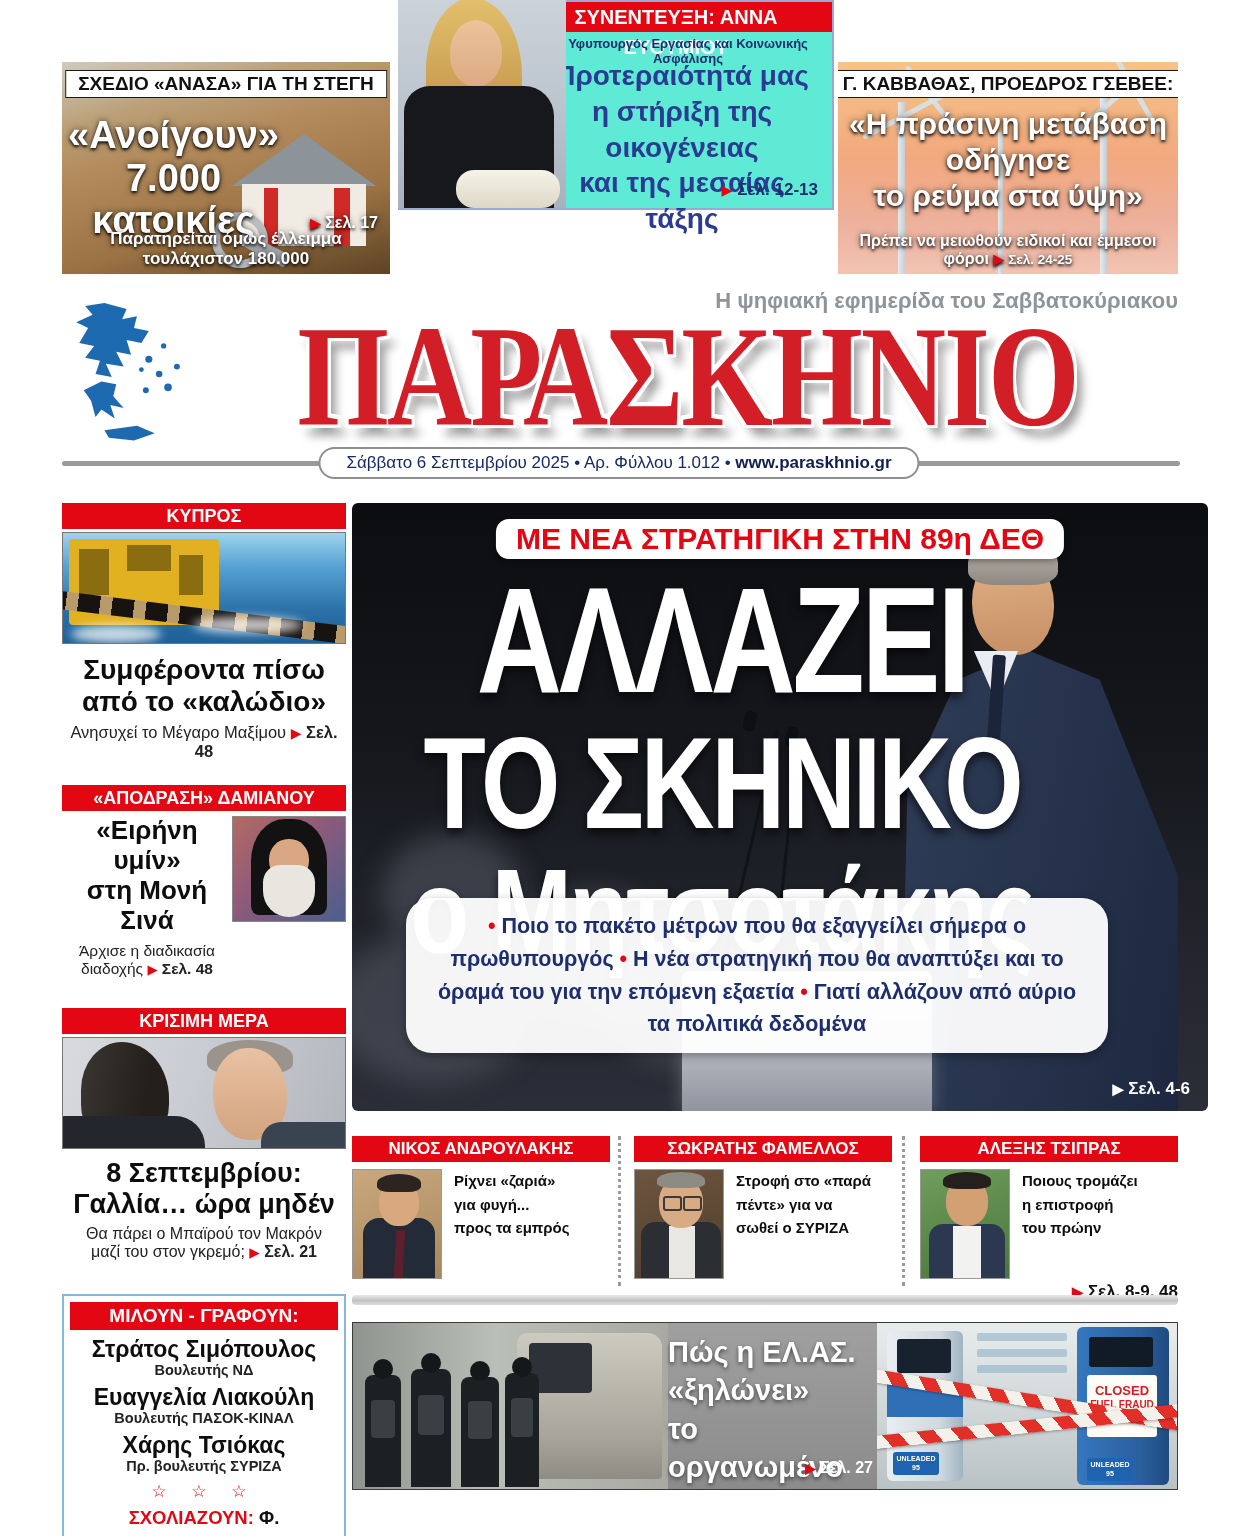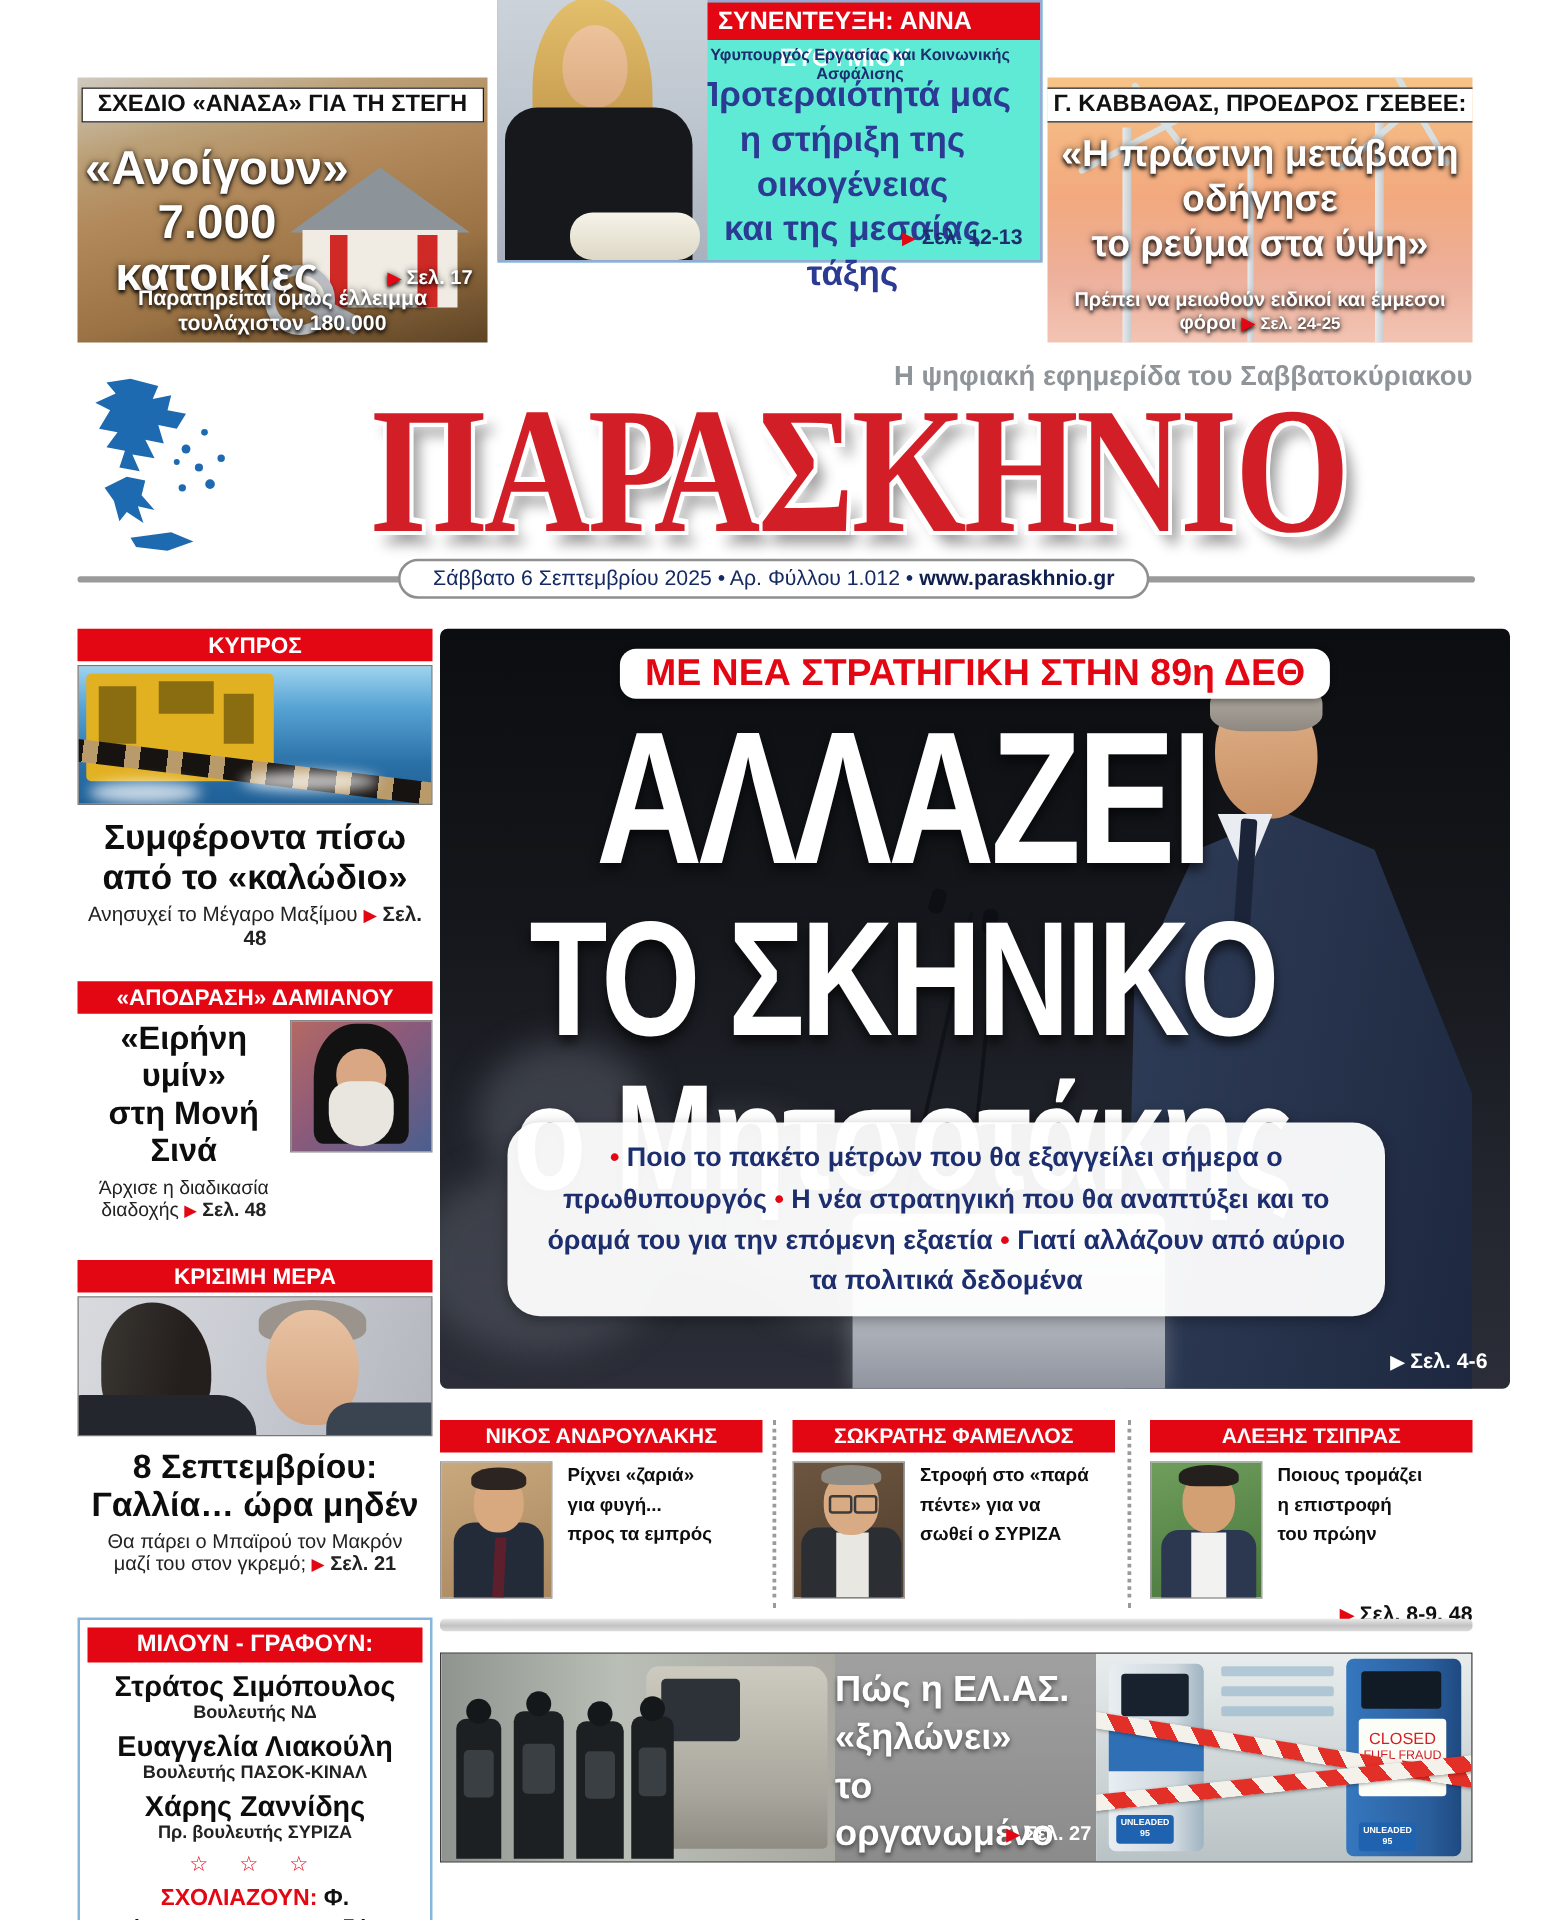--- a/index.html
+++ b/index.html
@@ -190,21 +190,21 @@
   .bn-center .pg{position:absolute;right:4px;bottom:12px;font-size:16px;}
   .bn-gas{width:300px;position:relative;overflow:hidden;flex:none;
      background:linear-gradient(180deg,#e8ecec,#cdd4d6 60%,#b9c2c4);}
   .pump{position:absolute;border-radius:6px;}
   .pumpL{left:10px;top:8px;width:76px;height:150px;background:linear-gradient(90deg,#e8eef2,#cfd8de 70%,#9fb4c2);}
   .pumpL .scr{position:absolute;left:10px;top:8px;width:54px;height:34px;background:#17222e;border-radius:3px;}
   .pumpL .blu{position:absolute;left:0;top:52px;width:100%;height:34px;background:#2f6fb5;}
   .pumpR{right:8px;top:4px;width:92px;height:158px;background:linear-gradient(90deg,#3577be,#2b5f9e 70%,#1f4a80);}
   .pumpR .scr{position:absolute;left:12px;top:10px;width:64px;height:30px;background:#101b26;border-radius:3px;}
   .sign{position:absolute;left:10px;top:48px;width:70px;height:62px;background:#fdfdf8;border-radius:3px;
-     color:#d21f27;font-weight:normal;text-align:center;line-height:1.25;padding-top:8px;box-sizing:border-box;}
+     color:#d21f27;font-weight:bold;text-align:center;line-height:1.25;padding-top:8px;box-sizing:border-box;}
   .sign .s1{font-size:13px;display:block;}
   .sign .s2{font-size:10px;display:block;}
   .plabel{position:absolute;background:#1f63b0;color:#fff;font-weight:bold;font-size:7px;text-align:center;
      border-radius:3px;padding:3px 2px;line-height:1.2;width:42px;}
   .tape{position:absolute;height:13px;background:repeating-linear-gradient(55deg,#e23028 0 14px,#f4f1ea 14px 28px);
      box-shadow:0 1px 3px rgba(0,0,0,.35);}
   .shelf{position:absolute;background:#7fa7c6;opacity:.5;border-radius:2px;}
 </style>
 </head>
 <body>
@@ -362,21 +362,21 @@
         <b>Σελ. 21</b>
       </div>
     </div>
 
     <div class="miloun">
       <div class="kicker-band hdr">ΜΙΛΟΥΝ - ΓΡΑΦΟΥΝ:</div>
       <div class="nm">Στράτος Σιμόπουλος</div>
       <div class="rl">Βουλευτής ΝΔ</div>
       <div class="nm">Ευαγγελία Λιακούλη</div>
       <div class="rl">Βουλευτής ΠΑΣΟΚ-ΚΙΝΑΛ</div>
-      <div class="nm">Χάρης Ζαννίδης</div>
+      <div class="nm">Χάρης Τσιόκας</div>
       <div class="rl">Πρ. βουλευτής ΣΥΡΙΖΑ</div>
       <div class="stars">☆ ☆ ☆</div>
       <div class="cm">
         <span class="lbl">ΣΧΟΛΙΑΖΟΥΝ:</span><span> Φ. Σιούμπουρας, Ί. Παπαδάκης, Θ. Παπαμιχαήλ, Γ. Κοντονής, Δ. Ζαννίδης, Γ. Τσούκαλης, Π. Αβραμόπουλος, Στρ. Κοκκινέλλης, Ιονιστής</span>
       </div>
     </div>
   </div>
 
   <div class="abs hero">
     <div class="blob" style="left:30px;top:330px;width:140px;height:120px;background:#6a6f7a66;"></div>

